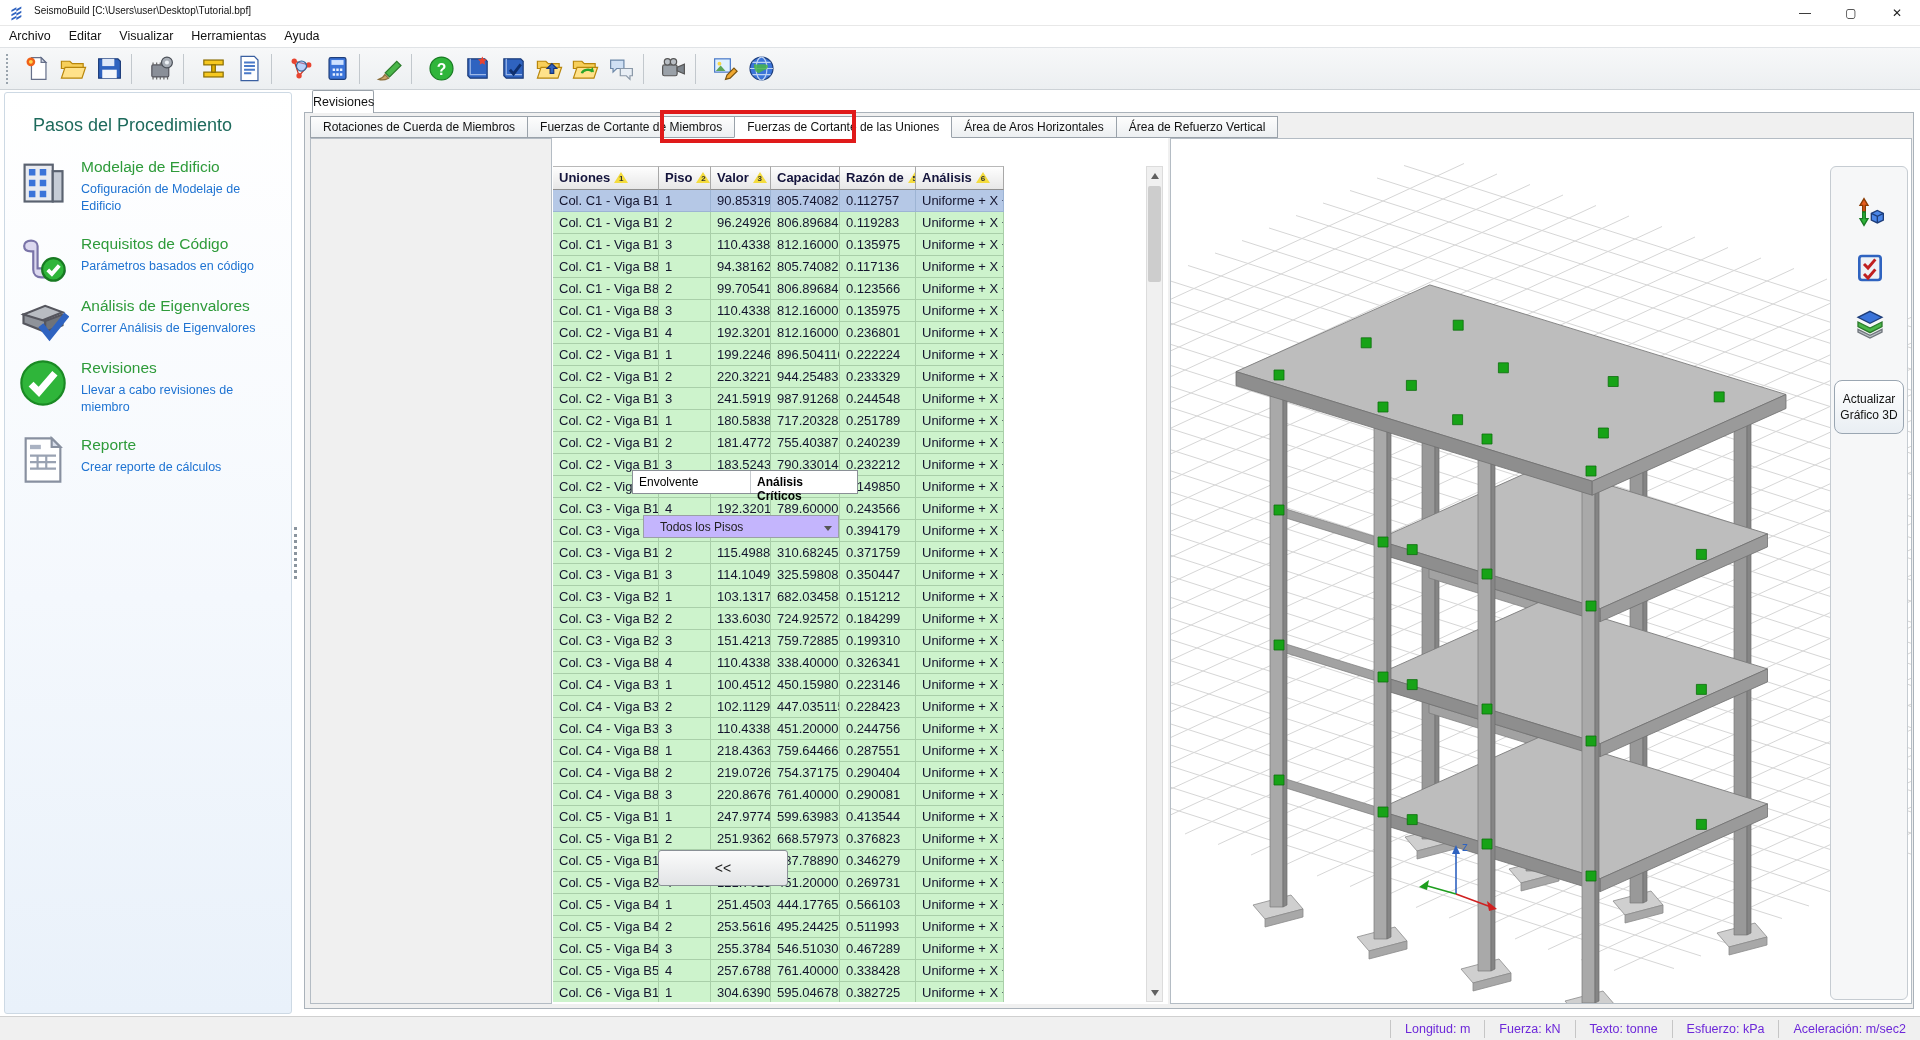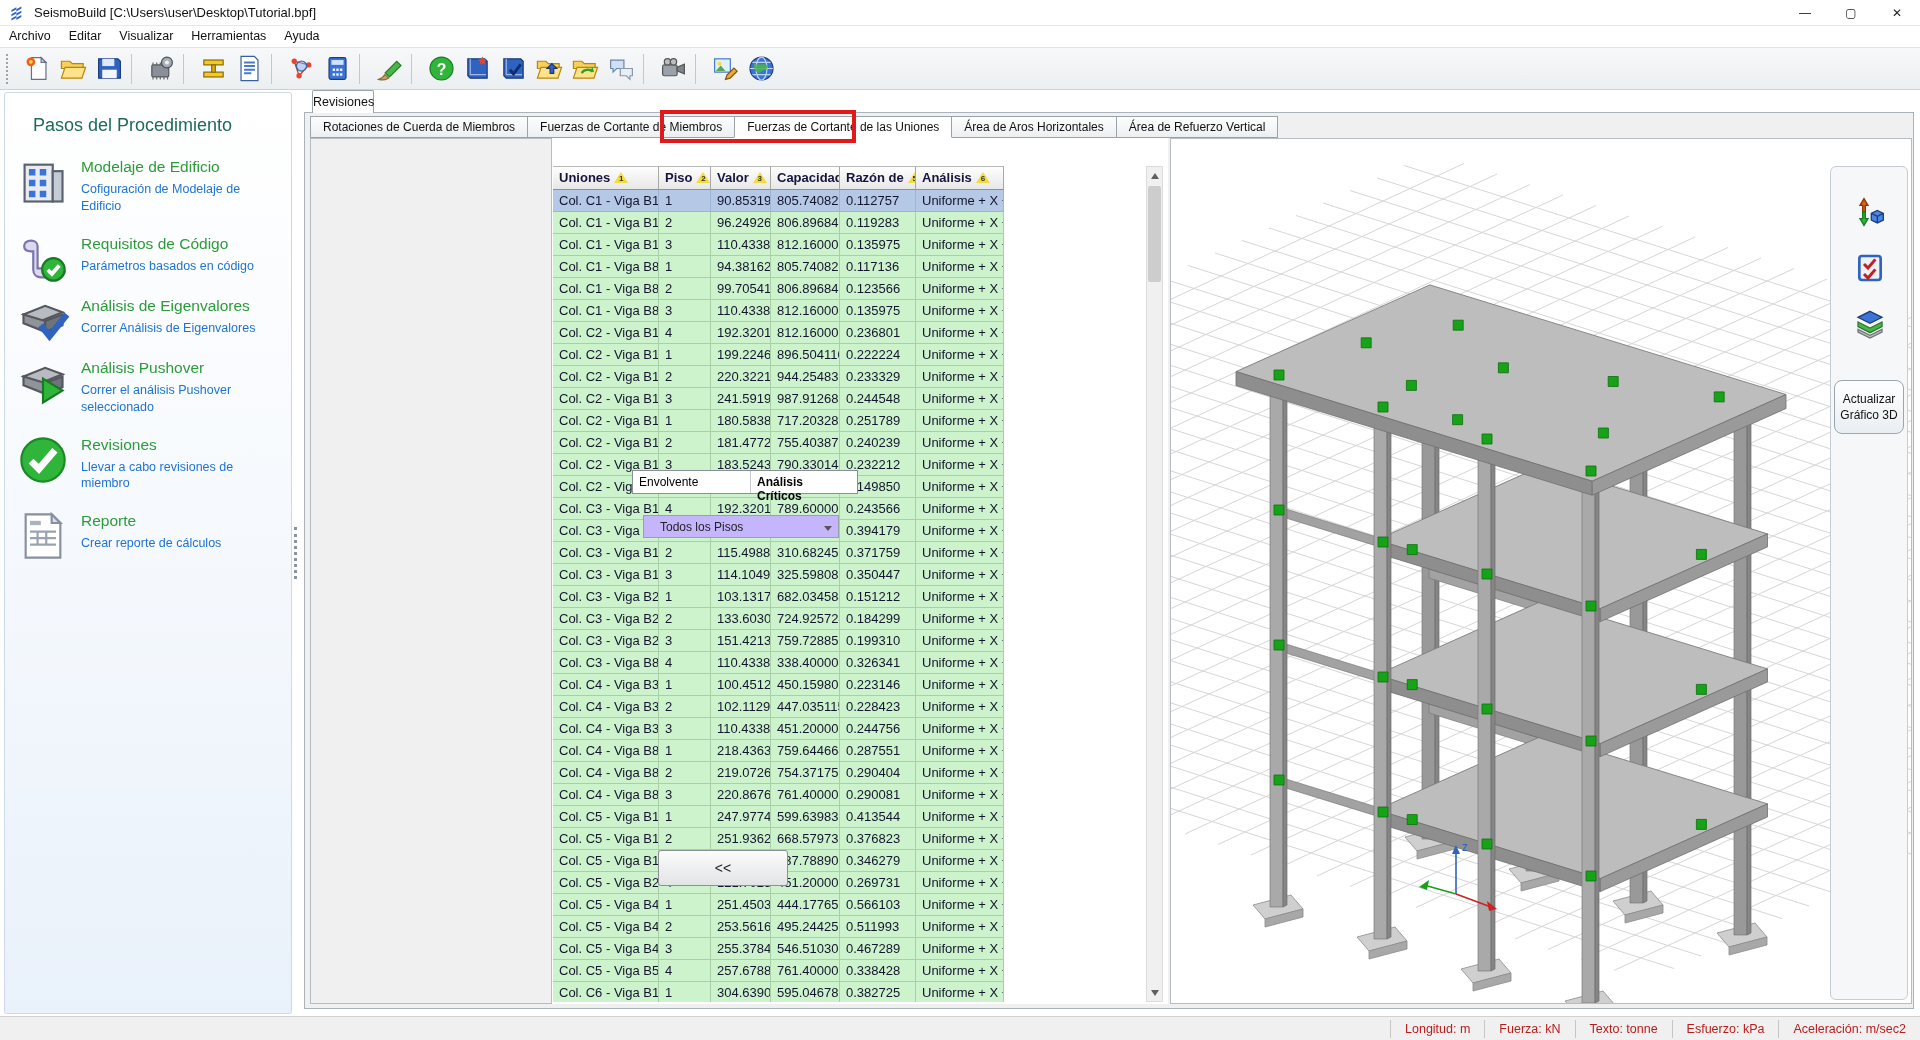--- a/index.html
+++ b/index.html
@@ -2,21 +2,21 @@
 <html><head>
 <meta charset="utf-8">
 <style>
   html,body{margin:0;padding:0;background:#9aa0a6;}
   *{box-sizing:border-box;font-family:"Liberation Sans","DejaVu Sans",sans-serif;}
   #app{position:relative;width:1920px;height:1040px;background:#fff;overflow:hidden;}
 
   
   #titlebar{position:absolute;left:0;top:0;width:1920px;height:26px;background:#fff;border-bottom:1px solid #e8e8e8;}
   #appicon{position:absolute;left:10px;top:5px;width:17px;height:17px;}
-  #apptitle{position:absolute;left:34px;top:5px;font-size:13px;color:#111;}
+  #apptitle{position:absolute;left:34px;top:5px;font-size:10px;color:#111;}
   .wctl{position:absolute;top:0;width:46px;height:26px;text-align:center;line-height:26px;font-size:12px;color:#222;cursor:default;}
   #btn-min{right:92px}#btn-max{right:46px}#btn-close{right:0}
 
   
   #menubar{position:absolute;left:0;top:26px;width:1920px;height:21px;background:#fff;}
   .menuitem{display:inline-block;padding:3px 9px;font-size:12.5px;color:#111;}
 
   
   #toolbar{position:absolute;left:0;top:47px;width:1920px;height:43px;background:linear-gradient(#f7f8f9,#eceff1);border-top:1px solid #e0e3e6;border-bottom:1px solid #cdd2d6;display:flex;align-items:center;padding-left:6px;}
   #tbgrip{width:5px;height:30px;border-left:2px dotted #9aa4ad;margin-right:8px;}
@@ -81,21 +81,21 @@
 
   
   #view3d{position:absolute;left:1170px;top:138px;width:742px;height:866px;background:#fff;border:1px solid #b4bcc4;}
   #scene{position:absolute;left:1171px;top:139px;width:740px;height:864px;}
   #strip3d{position:absolute;left:1830px;top:166px;width:78px;height:834px;background:#f6f7f8;border:1px solid #c6ccd2;border-radius:6px;z-index:5;}
   .sbtn3{position:absolute;left:16px;width:46px;height:42px;display:flex;align-items:center;justify-content:center;}
   .sbtn3 svg{width:32px;height:32px;}
   #updbtn{position:absolute;left:1834px;top:380px;width:70px;height:54px;background:linear-gradient(#ffffff,#e9eef3);border:1px solid #9aa6b2;border-radius:8px;font-size:12px;color:#111;text-align:center;padding-top:11px;line-height:1.3;z-index:6;}
 
   
-  #statusbar{position:absolute;left:0;top:1016px;width:1920px;height:24px;background:#f0f0f0;border-top:1px solid #d0d0d0;display:flex;align-items:center;justify-content:flex-end;font-size:12.5px;color:#b91c1c;}
+  #statusbar{position:absolute;left:0;top:1016px;width:1920px;height:24px;background:#f0f0f0;border-top:1px solid #d0d0d0;display:flex;align-items:center;justify-content:flex-end;font-size:12.5px;color:#6d28d9;}
   .stcell{padding:0 14px;border-left:1px solid #c6c6c6;height:18px;line-height:18px;white-space:nowrap;}
 </style>
 </head>
 <body>
 
 <div id="app">
 
   <div id="titlebar">
     <span id="appicon"><svg viewBox="0 0 24 24">
           <path d="M2 7l7-4v3L2 10zM9 6l7-4v3L9 9zM2 13l7-4v3l-7 4zM9 12l7-4v3l-7 4zM2 19l7-4v3l-7 4zM9 18l7-4v3l-7 4z" fill="#2f63c0"></path>
@@ -271,30 +271,20 @@
         </div>
         <div class="step">
           <span class="sicon"><svg viewBox="0 0 24 24">
               <path d="M3 9l10-4 8 3-10 4z" fill="#b8bcc2" stroke="#55565e"></path>
               <path d="M3 9l10 3v5L3 13z" fill="#8f939a" stroke="#55565e"></path>
               <path d="M13 12l8-3v5l-8 3z" fill="#6f737a" stroke="#55565e"></path>
               <path d="M11 14l4 5 8-10" stroke="#2f63c0" stroke-width="3" fill="none"></path>
             </svg></span>
           <div class="stitle">Análisis de Eigenvalores</div>
           <div class="ssub">Correr Análisis de Eigenvalores</div>
-        </div>
-        <div class="step">
-          <span class="sicon"><svg viewBox="0 0 24 24">
-              <path d="M3 9l10-4 8 3-10 4z" fill="#b8bcc2" stroke="#55565e"></path>
-              <path d="M3 9l10 3v5L3 13z" fill="#8f939a" stroke="#55565e"></path>
-              <path d="M13 12l8-3v5l-8 3z" fill="#6f737a" stroke="#55565e"></path>
-              <path d="M12 10l9 5.5-9 5.5z" fill="#2fb53a" stroke="#187a22"></path>
-            </svg></span>
-          <div class="stitle">Análisis Pushover</div>
-          <div class="ssub">Correr el análisis Pushover seleccionado</div>
         </div>
         <div class="step">
           <span class="sicon"><svg viewBox="0 0 24 24">
               <circle cx="12" cy="12" r="10" fill="#2fb53a" stroke="#1a8a24"></circle>
               <path d="M6.5 12.5l3.6 3.6 7.4-8.6" stroke="#fff" stroke-width="3.2" fill="none"></path>
             </svg></span>
           <div class="stitle">Revisiones</div>
           <div class="ssub">Llevar a cabo revisiones de miembro</div>
         </div>
         <div class="step">

